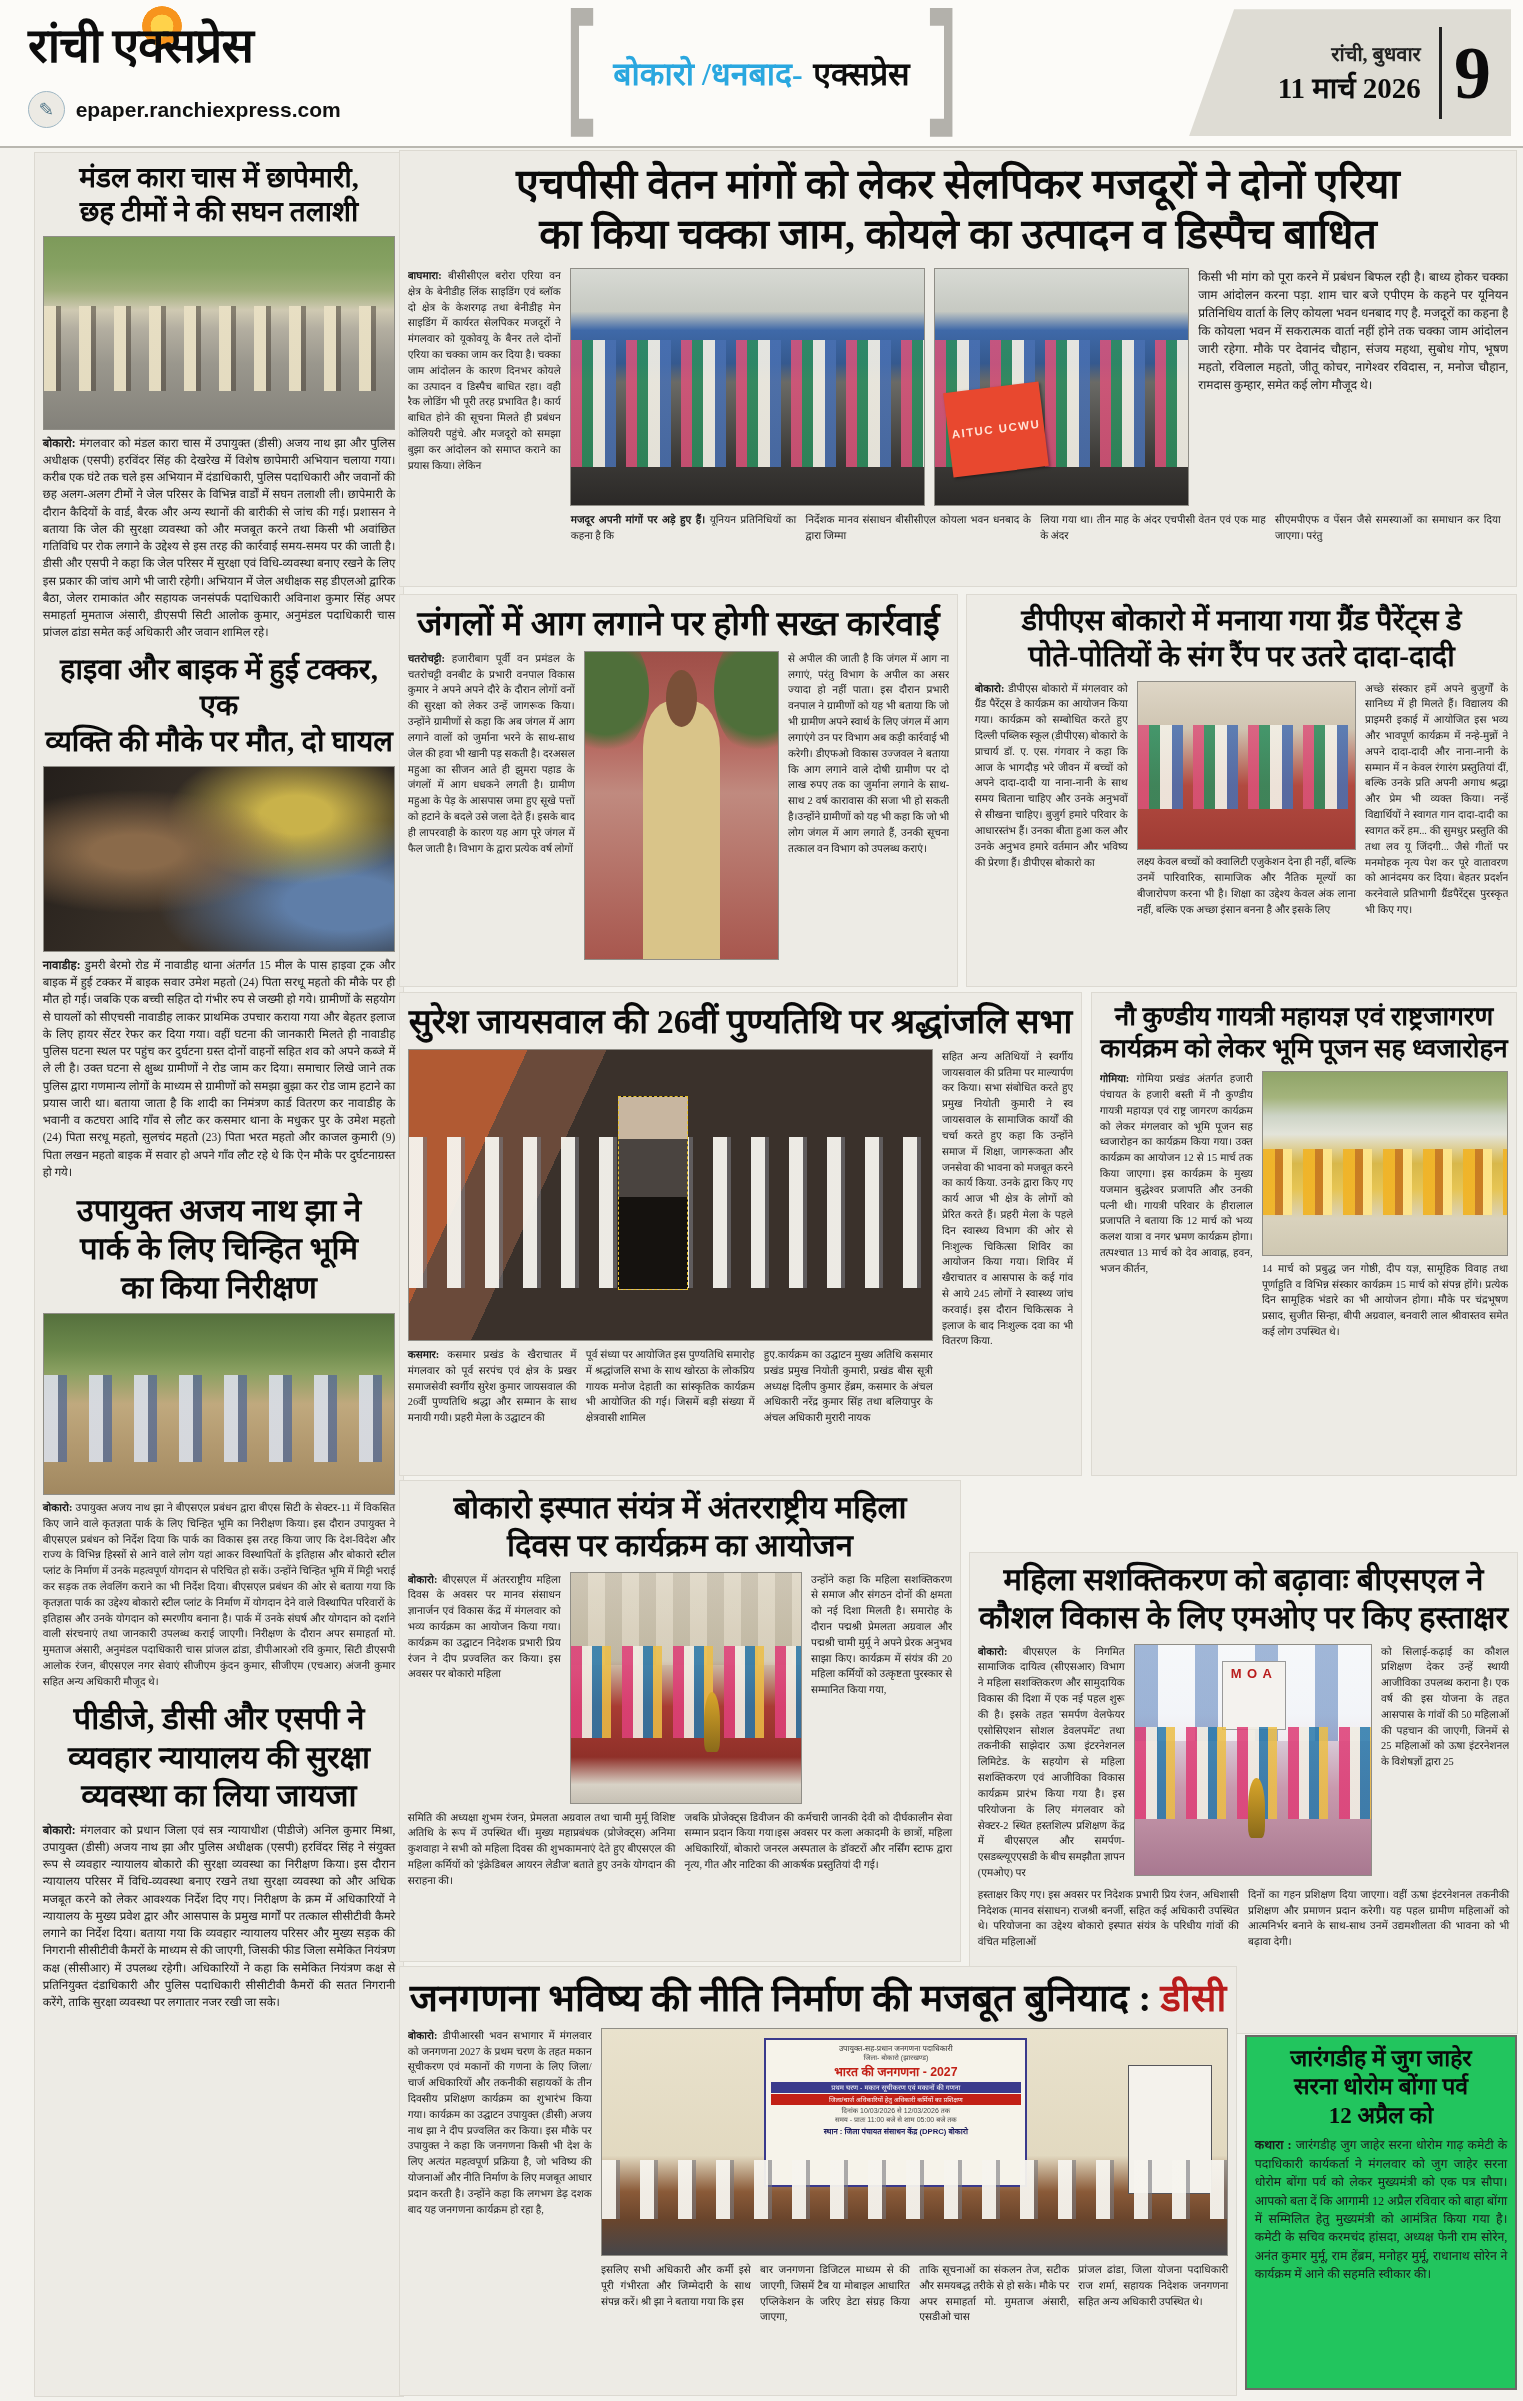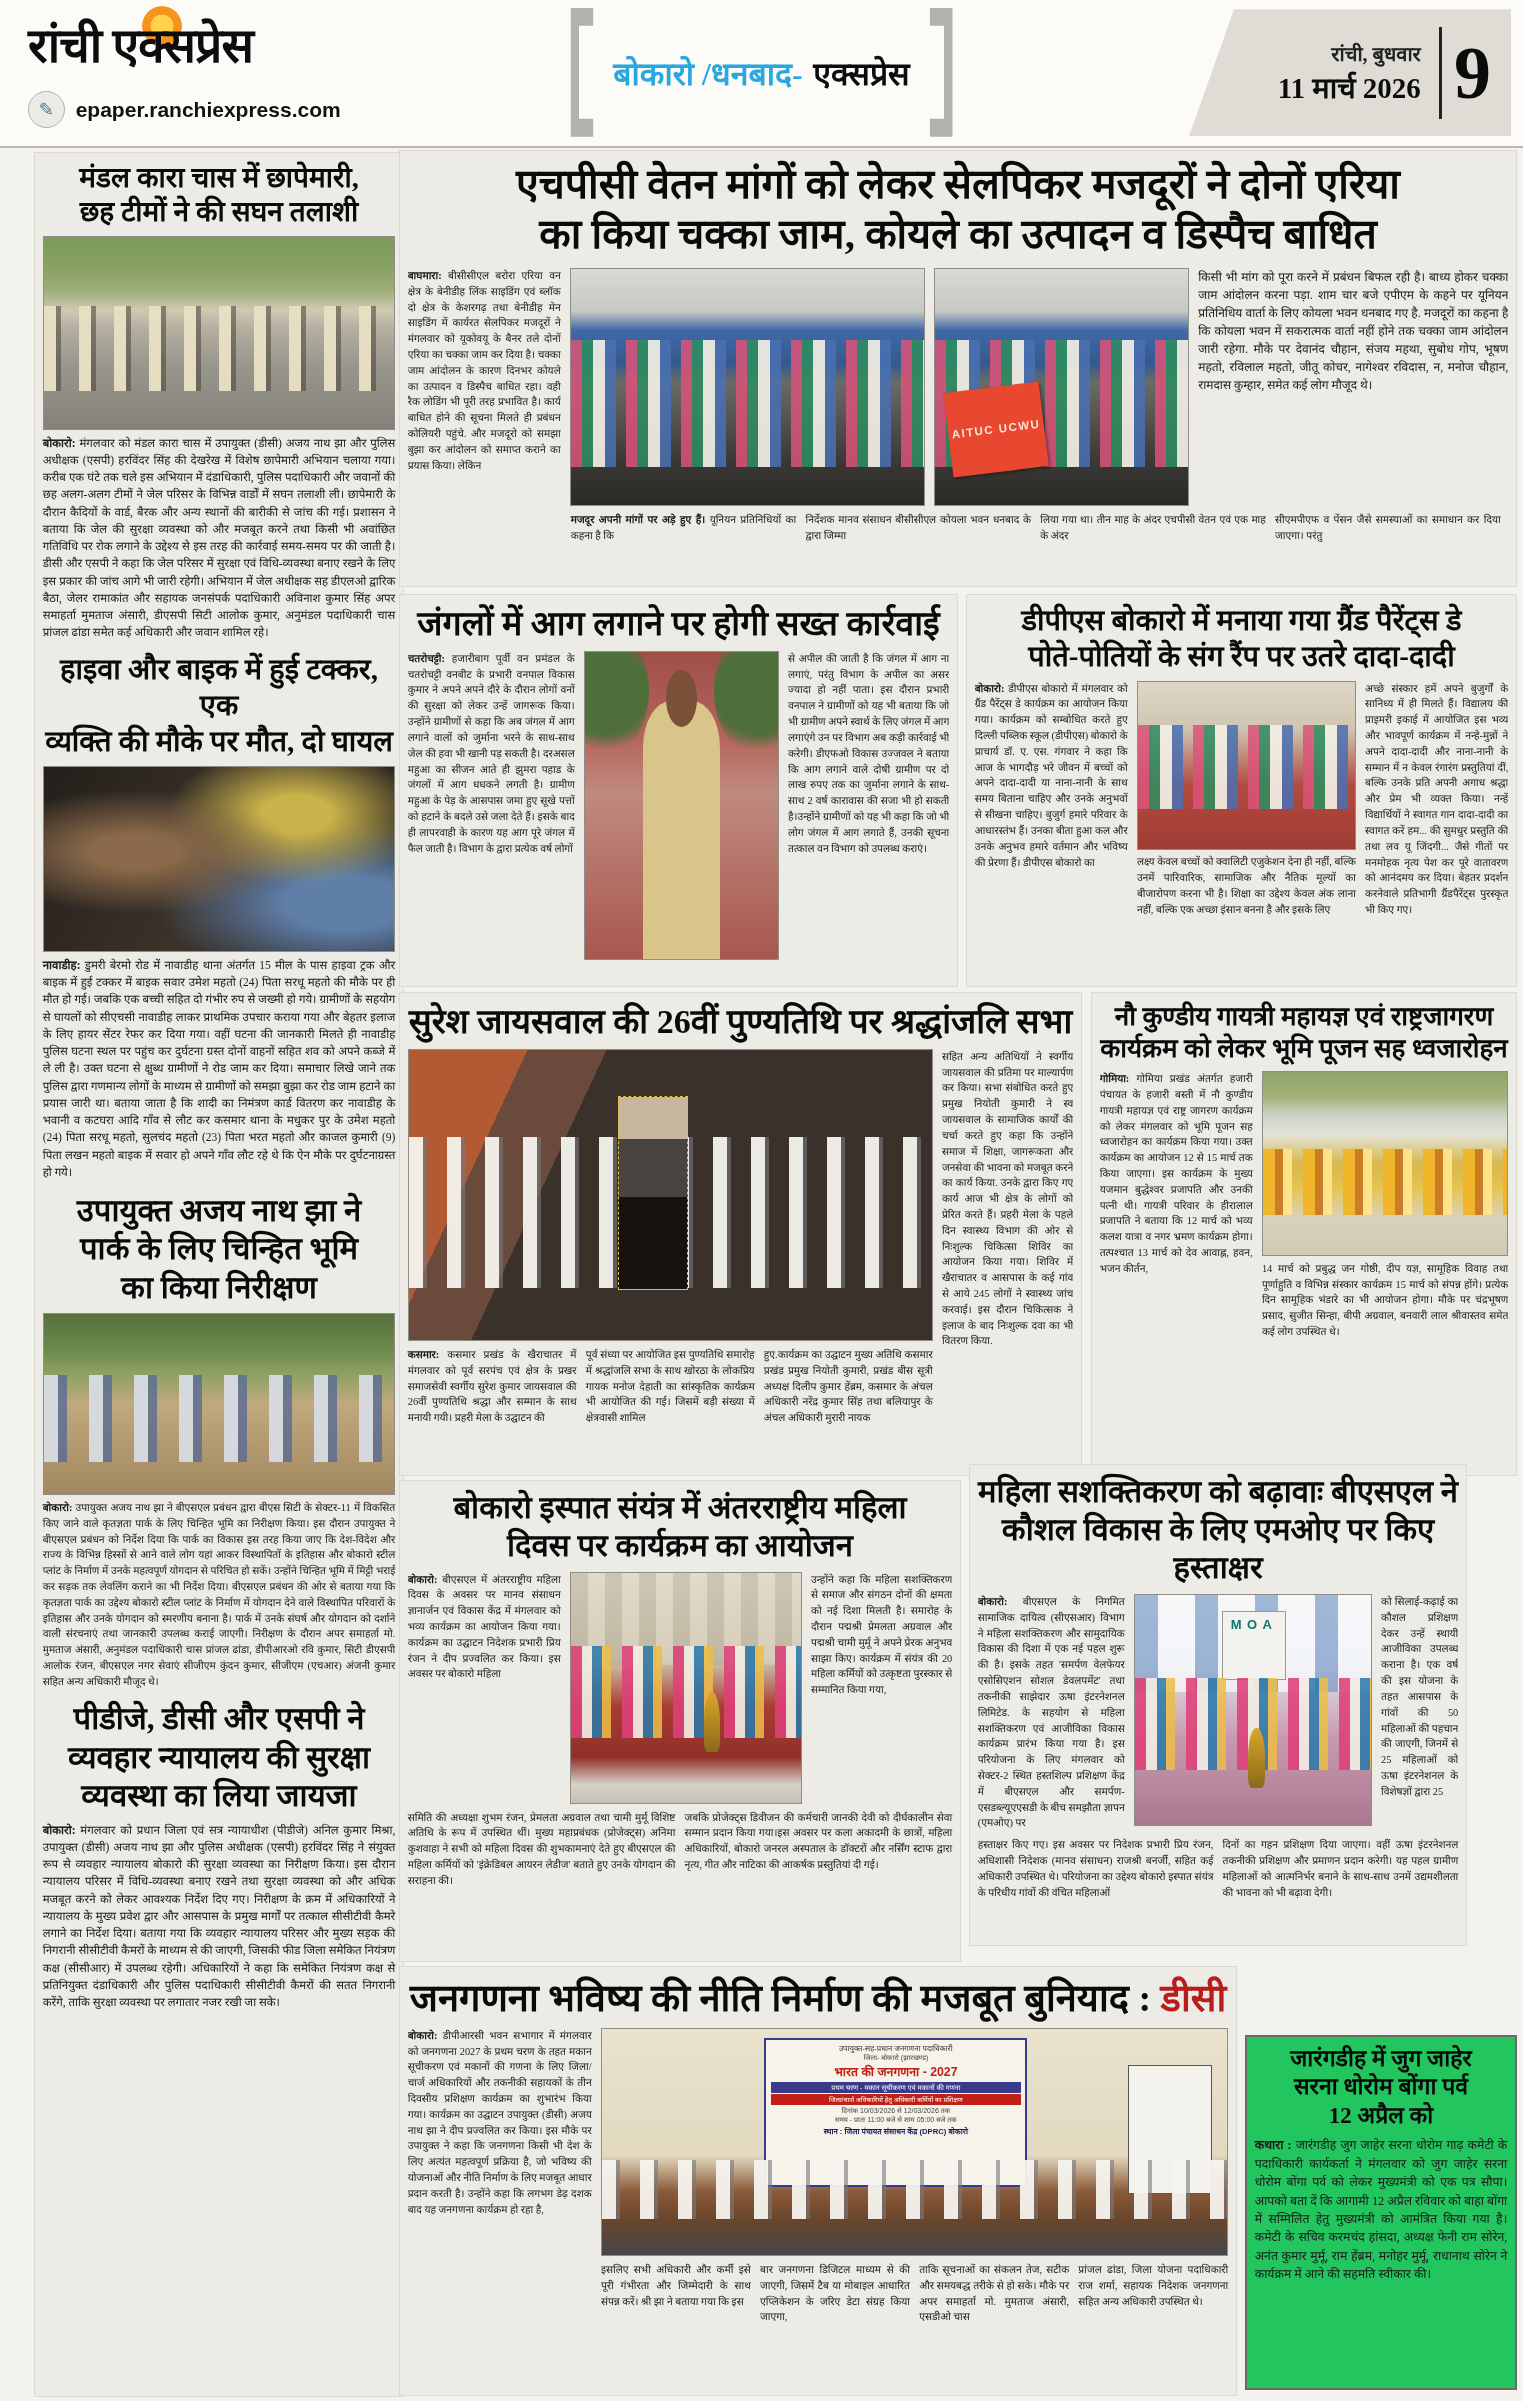--- a/index.html
+++ b/index.html
@@ -66,21 +66,21 @@
   .person::before{content:"";position:absolute;top:-12%;left:30%;width:40%;height:22%;background:#7a5038;border-radius:50%;}
   .ph-grand{background:linear-gradient(180deg,#ded6c6 0,#cfc5b2 28%,#b24a40 62%,#a03c34 100%);}
   .ph-statue{background:linear-gradient(115deg,#b15a33 0 18%,#6a4a3a 18% 30%,#3a312b 30% 100%);}
   .statue{position:absolute;left:40%;top:16%;width:13%;height:66%;background:linear-gradient(180deg,#c8b6a0 0 22%,#4a4440 22% 52%,#15120f 52% 100%);border:1.5px dashed #e8c22a;}
   .ph-yagya{background:linear-gradient(180deg,#8fa468 0,#a4b47c 14%,#cdd4c6 24%,#e3e4da 34%,#d8b84a 50%,#e6c554 64%,#d9d2bd 80%,#cfc8b2 100%);}
   .ph-wd{background:linear-gradient(180deg,#ddd5c2 0,#cfc5ae 38%,#a83c33 58%,#8f3029 80%,#d8d2c6 92%,#c6c0b4 100%);}
   .ph-wd::before{content:"";position:absolute;left:0;right:0;top:0;height:40%;background:repeating-linear-gradient(90deg,rgba(0,0,0,.07) 0 17px,rgba(255,255,255,.14) 17px 34px);}
   .lamp{position:absolute;left:58%;top:52%;width:7%;height:26%;background:linear-gradient(180deg,#d9a62a,#8a6a1a);border-radius:50% 50% 20% 20%;}
   .ph-moa{background:linear-gradient(180deg,#e8ecf2 0,#dfe5ee 30%,#c99aae 62%,#b8899e 82%,#a87890 100%);}
   .ph-moa::before{content:"";position:absolute;left:0;right:0;top:0;height:42%;background:repeating-linear-gradient(90deg,rgba(90,130,190,.5) 0 23px,rgba(255,255,255,.62) 23px 60px);}
-  .board{position:absolute;left:37%;top:7%;width:27%;height:30%;background:#f4f2ee;border:0.8px solid #999;color:#0f766e;
+  .board{position:absolute;left:37%;top:7%;width:27%;height:30%;background:#f4f2ee;border:0.8px solid #999;color:#b91c1c;
          font-weight:700;font-size:13px;letter-spacing:5.4px;display:flex;justify-content:center;padding-top:4.6px;box-sizing:border-box;font-family:"Liberation Sans",sans-serif;}
   .ph-census{background:linear-gradient(180deg,#e9e2cd 0,#e2d9c0 56%,#8a5a38 72%,#6a452c 84%,#46464a 100%);}
   .scr{position:absolute;right:2.5%;top:16%;width:13%;height:56%;background:#f4f2ec;border:1.5px solid #55555a;}
   .banner{position:absolute;left:26%;top:4%;width:42%;height:66%;background:#f6f3ea;border:2.3px solid #3a3a8c;
           padding:3.1px 4.6px;box-sizing:border-box;text-align:center;overflow:hidden;font-family:"Liberation Sans",sans-serif;}
   .banner .b1{font-size:7.7px;color:#333;}
   .banner .b2{font-size:7px;color:#444;margin-bottom:1.5px;}
   .banner .bt{font-size:12.3px;font-weight:800;color:#c22016;margin:1.5px 0;}
   .banner .b3{font-size:7px;color:#fff;background:#3a3a8c;padding:0.8px 1.5px;}
   .banner .b4{font-size:6.5px;color:#fff;background:#c22016;padding:0.8px 1.5px;margin:1.5px 0;}
@@ -290,21 +290,21 @@
       <div class="col" style="flex:1;">
         <p class="bodytxt small" style="margin:0;">उन्होंने कहा कि महिला सशक्तिकरण से समाज और संगठन दोनों की क्षमता को नई दिशा मिलती है। समारोह के दौरान पद्मश्री प्रेमलता अग्रवाल और पद्मश्री चामी मुर्मू ने अपने प्रेरक अनुभव साझा किए। कार्यक्रम में संयंत्र की 20 महिला कर्मियों को उत्कृष्टता पुरस्कार से सम्मानित किया गया,</p>
       </div>
     </div>
     <div class="capRow">
       <p class="bodytxt small" style="flex:1;">समिति की अध्यक्षा शुभम रंजन, प्रेमलता अग्रवाल तथा चामी मुर्मू विशिष्ट अतिथि के रूप में उपस्थित थीं। मुख्य महाप्रबंधक (प्रोजेक्ट्स) अनिमा कुशवाहा ने सभी को महिला दिवस की शुभकामनाएं देते हुए बीएसएल की महिला कर्मियों को 'इंक्रेडिबल आयरन लेडीज' बताते हुए उनके योगदान की सराहना की।</p>
       <p class="bodytxt small" style="flex:1;">जबकि प्रोजेक्ट्स डिवीजन की कर्मचारी जानकी देवी को दीर्घकालीन सेवा सम्मान प्रदान किया गया।इस अवसर पर कला अकादमी के छात्रों, महिला अधिकारियों, बोकारो जनरल अस्पताल के डॉक्टरों और नर्सिंग स्टाफ द्वारा नृत्य, गीत और नाटिका की आकर्षक प्रस्तुतियां दी गई।</p>
     </div>
   </div>
 
-  <div class="art" style="left:969px;top:1464px;width:498px;height:482px;">
+  <div class="art" style="left:969px;top:1552px;width:549px;height:482px;">
     <h2 class="hl s40">
       <div>महिला सशक्तिकरण को बढ़ावाः बीएसएल ने</div>
       <div>कौशल विकास के लिए एमओए पर किए हस्ताक्षर</div>
     </h2>
     <div class="cols">
       <div class="col" style="width:147px;">
         <p class="bodytxt small" style="margin:0;"><b class="dl">बोकारो:</b> <span>बीएसएल के निगमित सामाजिक दायित्व (सीएसआर) विभाग ने महिला सशक्तिकरण और सामुदायिक विकास की दिशा में एक नई पहल शुरू की है। इसके तहत 'समर्पण वेलफेयर एसोसिएशन सोशल डेवलपमेंट' तथा तकनीकी साझेदार ऊषा इंटरनेशनल लिमिटेड. के सहयोग से महिला सशक्तिकरण एवं आजीविका विकास कार्यक्रम प्रारंभ किया गया है। इस परियोजना के लिए मंगलवार को सेक्टर-2 स्थित हस्तशिल्प प्रशिक्षण केंद्र में बीएसएल और समर्पण-एसडब्ल्यूएएसडी के बीच समझौता ज्ञापन (एमओए) पर</span></p>
       </div>
       <div class="ph ph-moa" style="width:236px;height:230px;flex:none;">
         <div class="board">MOA</div>

